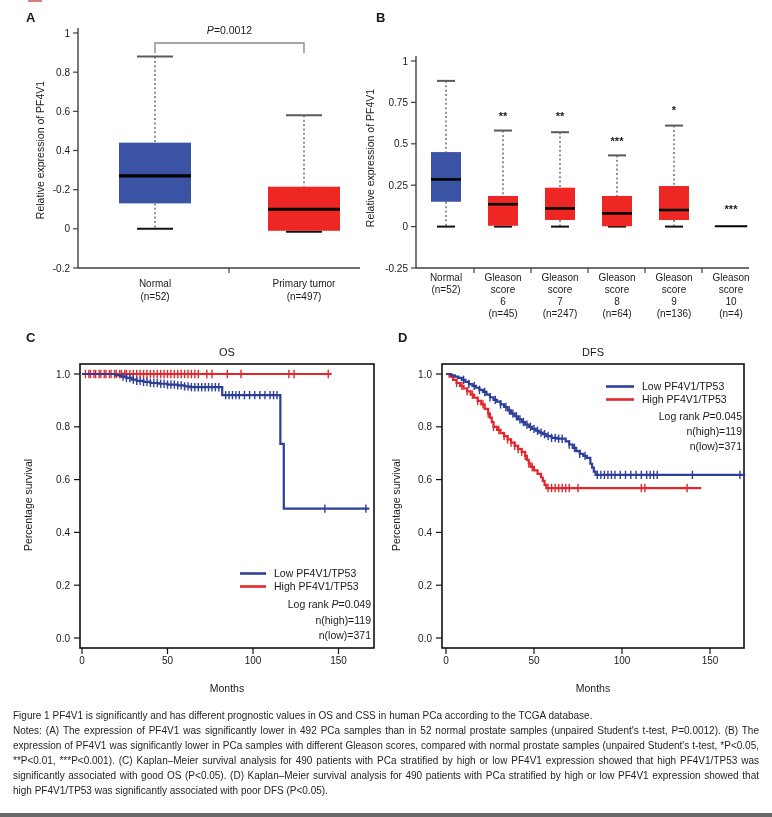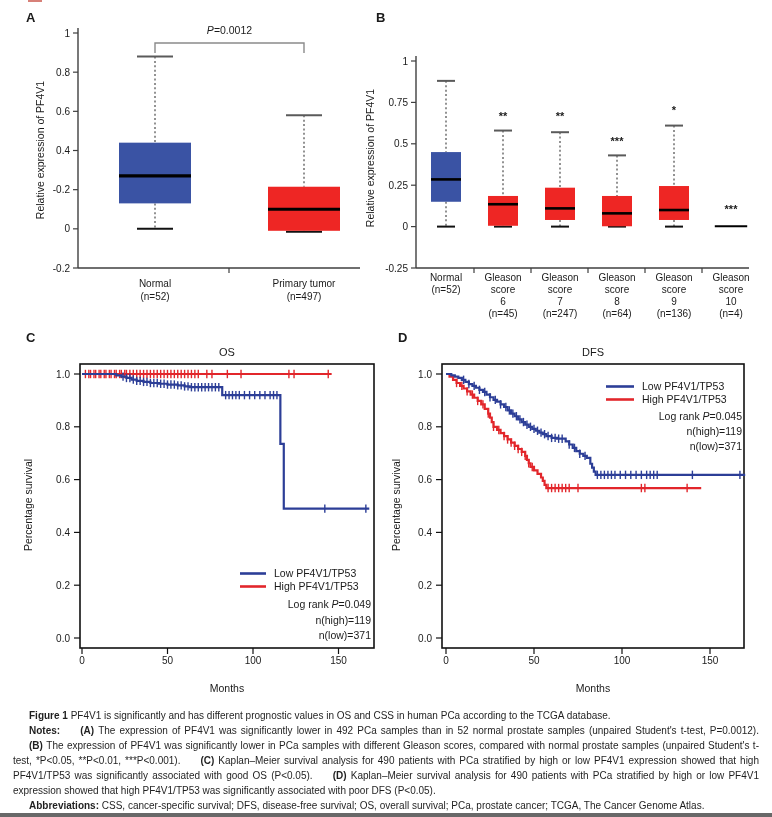--- a/index.html
+++ b/index.html
@@ -1,21 +1,21 @@
 <!DOCTYPE html>
 <html><head>
 <meta charset="utf-8">
 <style>
   html,body{margin:0;padding:0;background:#fff;}
   .page{position:relative;width:772px;height:817px;background:#ffffff;
         font-family:"Liberation Sans",sans-serif;overflow:hidden;color:#1a1a1a;}
   #fig-svg{position:absolute;top:0;left:0;}
   .caption{position:absolute;left:13px;right:13px;top:708px;}
   .cap-line{margin:0;font-size:10px;line-height:15px;text-align:justify;color:#1f1f1f;}
-  .cap-line b{font-weight:bold;margin-left:16px;}
+  .cap-line b{font-weight:normal;}
   .top-artifact{position:absolute;left:28px;top:0;width:14px;height:2px;background:#c64a3f;opacity:.7;}
   .bottom-bar{position:absolute;left:0;right:0;bottom:0;height:4px;background:#4d4d4d;opacity:.85;}
 </style>
 </head>
 <body>
 
 <div class="page">
   <div class="top-artifact"></div>
   <svg id="fig-svg" width="772" height="705" viewBox="0 0 772 705" font-family="&quot;Liberation Sans&quot;, sans-serif">
       <g>
@@ -371,16 +371,15 @@
         <line x1="606" x2="634" y1="399.5" y2="399.5" stroke="#e2262b" stroke-width="2.6"></line>
         <text x="642" y="403" font-size="10.5" fill="#1a1a1a" text-anchor="start" font-weight="normal">High PF4V1/TP53</text>
         <text x="742" y="420" font-size="10.5" fill="#1a1a1a" text-anchor="end" font-weight="normal"><tspan>Log rank </tspan><tspan font-style="italic">P</tspan><tspan>=0.045</tspan></text>
         <text x="742" y="435" font-size="10.5" fill="#1a1a1a" text-anchor="end" font-weight="normal">n(high)=119</text>
         <text x="742" y="450" font-size="10.5" fill="#1a1a1a" text-anchor="end" font-weight="normal">n(low)=371</text>
       </g>
     </svg>
   <div class="caption" id="caption">
       <p class="cap-line"><b>Figure 1 </b><span>PF4V1 is significantly and has different prognostic values in OS and CSS in human PCa according to the TCGA database.</span></p>
       <p class="cap-line"><b>Notes: </b><b>(A) </b><span>The expression of PF4V1 was significantly lower in 492 PCa samples than in 52 normal prostate samples (unpaired Student's t-test, P=0.0012). </span><b>(B) </b><span>The expression of PF4V1 was significantly lower in PCa samples with different Gleason scores, compared with normal prostate samples (unpaired Student's t-test, *P&lt;0.05, **P&lt;0.01, ***P&lt;0.001). </span><b>(C) </b><span>Kaplan–Meier survival analysis for 490 patients with PCa stratified by high or low PF4V1 expression showed that high PF4V1/TP53 was significantly associated with good OS (P&lt;0.05). </span><b>(D) </b><span>Kaplan–Meier survival analysis for 490 patients with PCa stratified by high or low PF4V1 expression showed that high PF4V1/TP53 was significantly associated with poor DFS (P&lt;0.05).</span></p>
-      <p class="cap-line"><b>Abbreviations: </b><span>CSS, cancer-specific survival; DFS, disease-free survival; OS, overall survival; PCa, prostate cancer; TCGA, The Cancer Genome Atlas.</span></p>
     </div>
   <div class="bottom-bar"></div>
 </div>
 
 </body></html>

